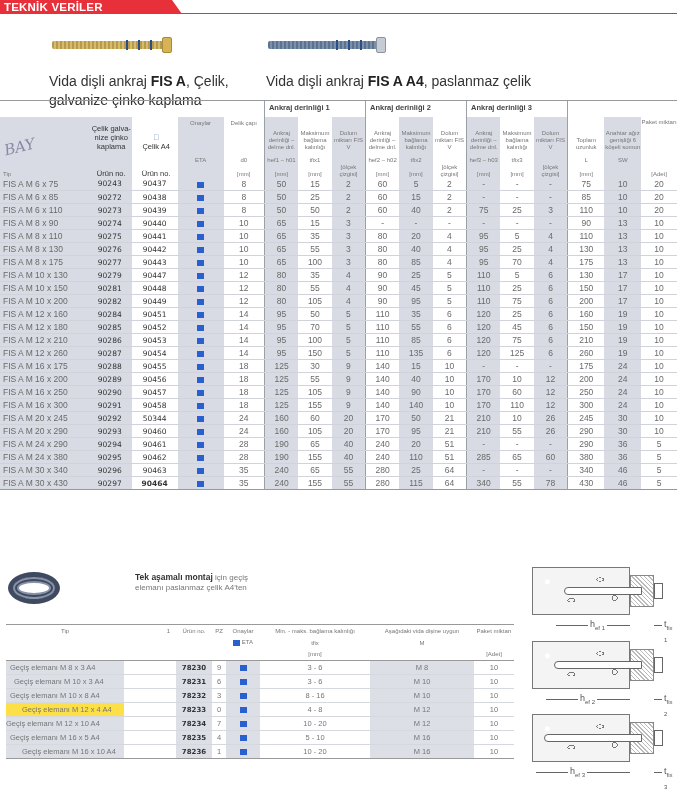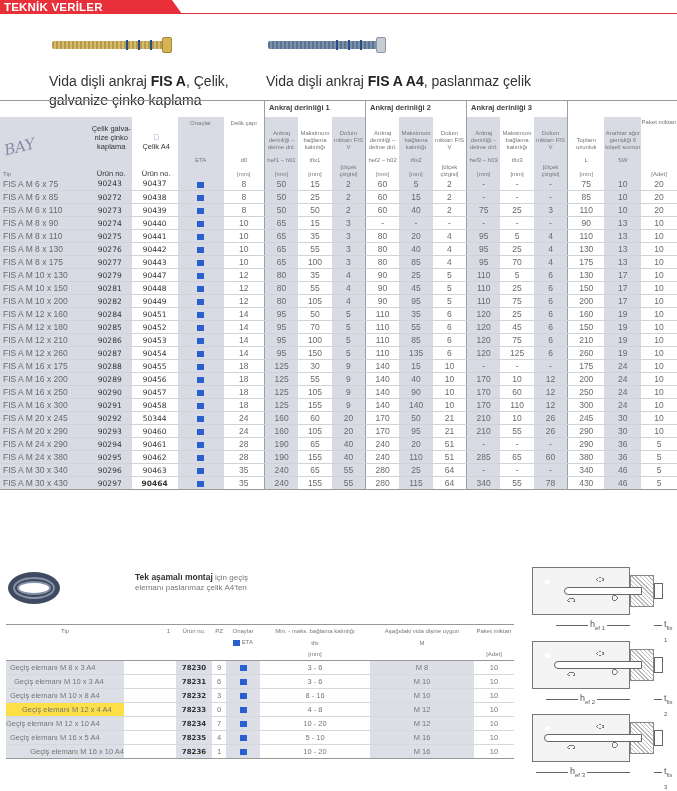--- a/index.html
+++ b/index.html
@@ -752,21 +752,21 @@
         <td style="background: rgb(220, 223, 230); text-align: left; padding-left: 4px;">Geçiş elemanı M 16 x 5 A4</td>
         <td></td>
         <td class="pn2" style="background: rgb(220, 223, 230);">78235</td>
         <td>4</td>
         <td style="background: rgb(220, 223, 230);"><span class="sq"></span></td>
         <td>5 - 10</td>
         <td style="background: rgb(220, 223, 230);">M 16</td>
         <td>10</td>
       </tr>
       <tr class="last">
-        <td style="background: rgb(220, 223, 230); text-align: right; padding-left: 10px;">Geçiş elemanı M 16 x 10 A4</td>
+        <td style="background: rgb(220, 223, 230); text-align: left; padding-left: 16px;">Geçiş elemanı M 16 x 10 A4</td>
         <td></td>
         <td class="pn2" style="background: rgb(220, 223, 230);">78236</td>
         <td>1</td>
         <td style="background: rgb(220, 223, 230);"><span class="sq"></span></td>
         <td>10 - 20</td>
         <td style="background: rgb(220, 223, 230);">M 16</td>
         <td>10</td>
       </tr>
     </tbody>
 </table>

